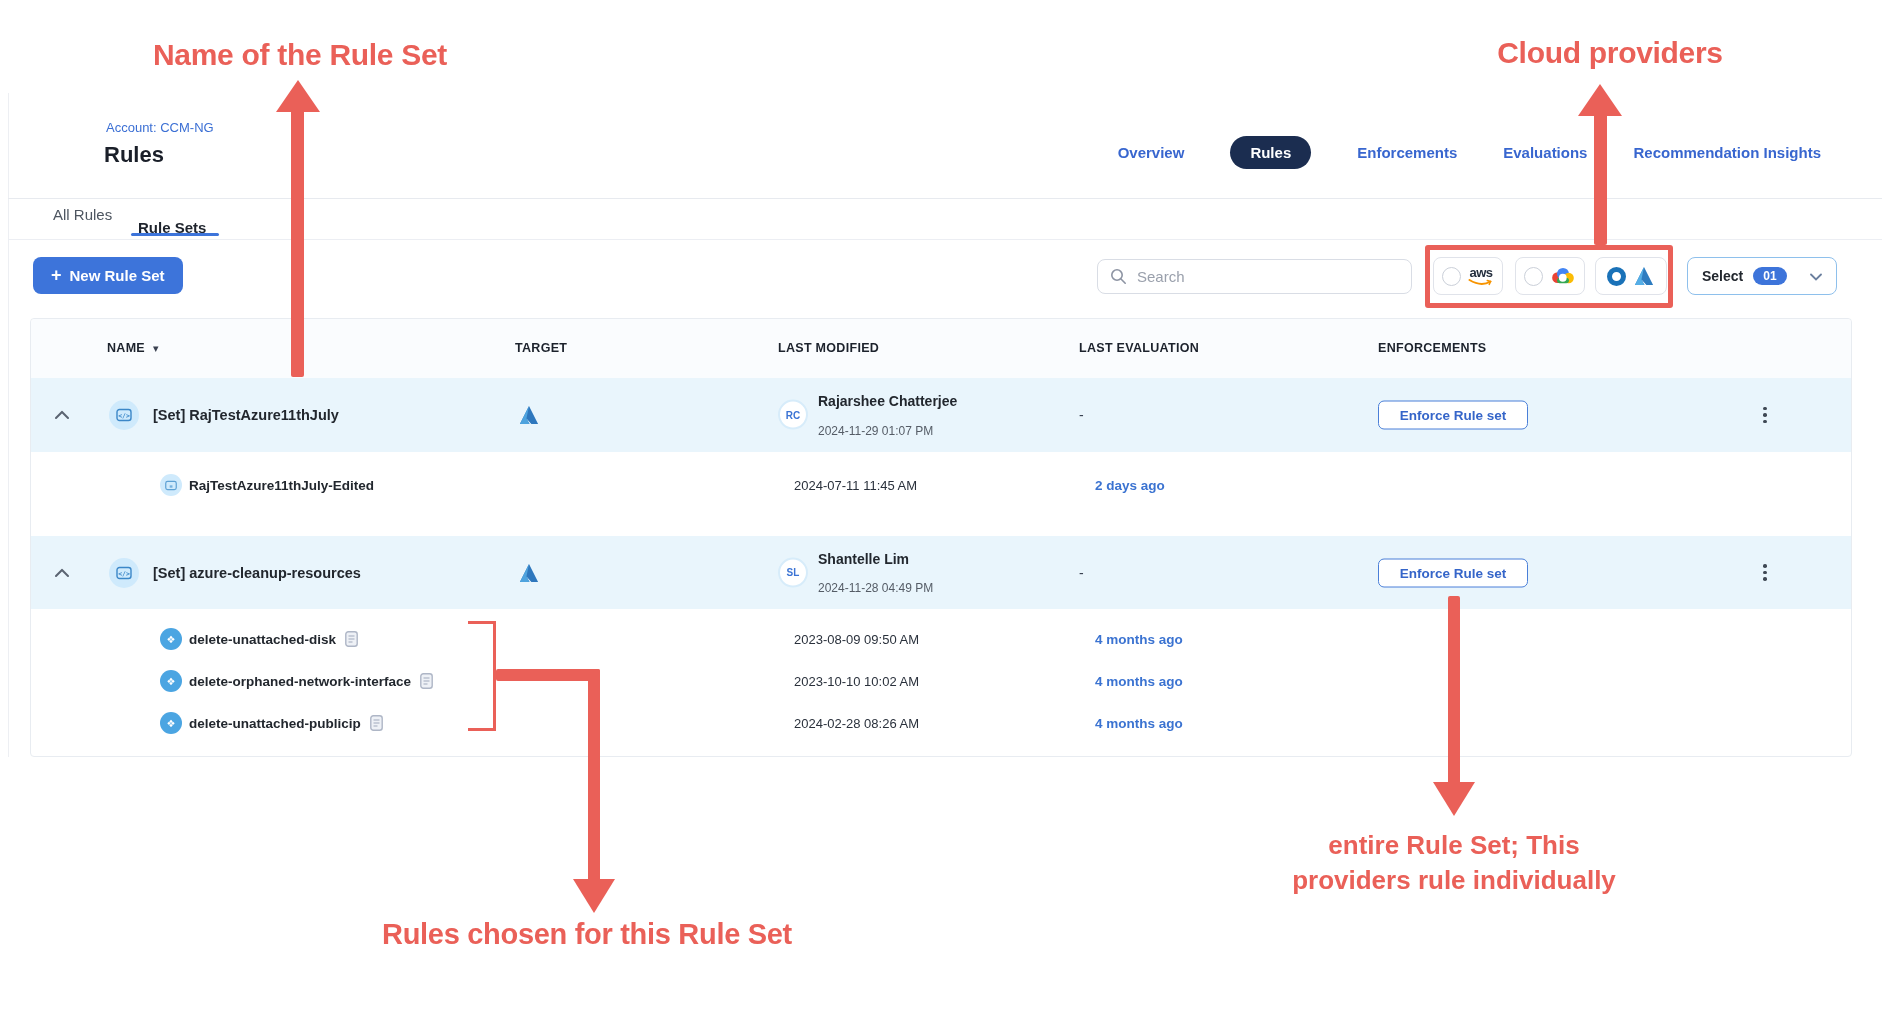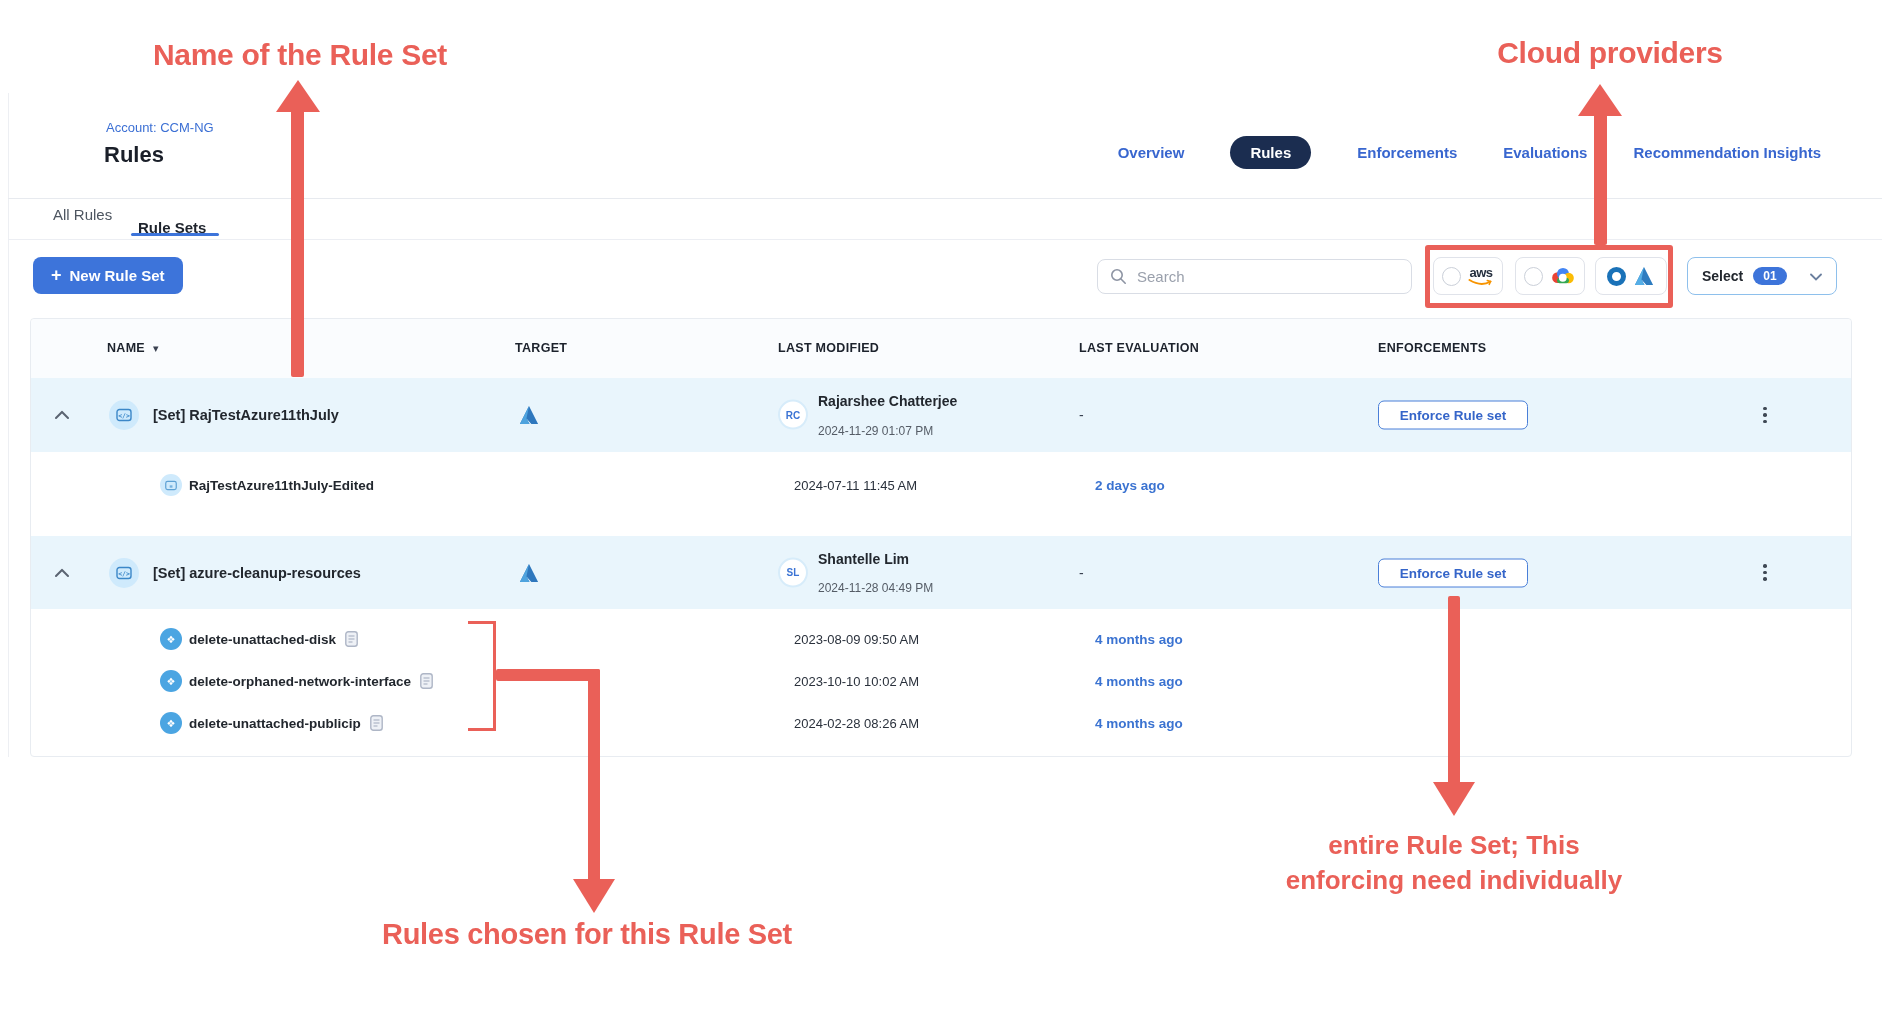--- a/index.html
+++ b/index.html
@@ -349,14 +349,14 @@
 <div class="abs bracket" style="left:468px;top:728px;width:28px;height:3px;"></div>
 <div class="abs shaft" style="left:496px;top:669px;width:104px;height:12px;"></div>
 <div class="abs shaft" style="left:588px;top:669px;width:12px;height:212px;"></div>
 <div class="abs tri-down" style="left:573px;top:879px;"></div>
 <div class="abs ann ann-title ann-rules">Rules chosen for this Rule Set</div>
 
 <div class="abs shaft" style="left:1448px;top:596px;width:12px;height:188px;"></div>
 <div class="abs tri-down" style="left:1433px;top:782px;"></div>
 <div class="abs ann ann-note">
   <span>entire Rule Set; This</span>
-  <span>enforcing need individually</span>
+  <span>providers rule individually</span>
 </div>
 
 </body></html>

